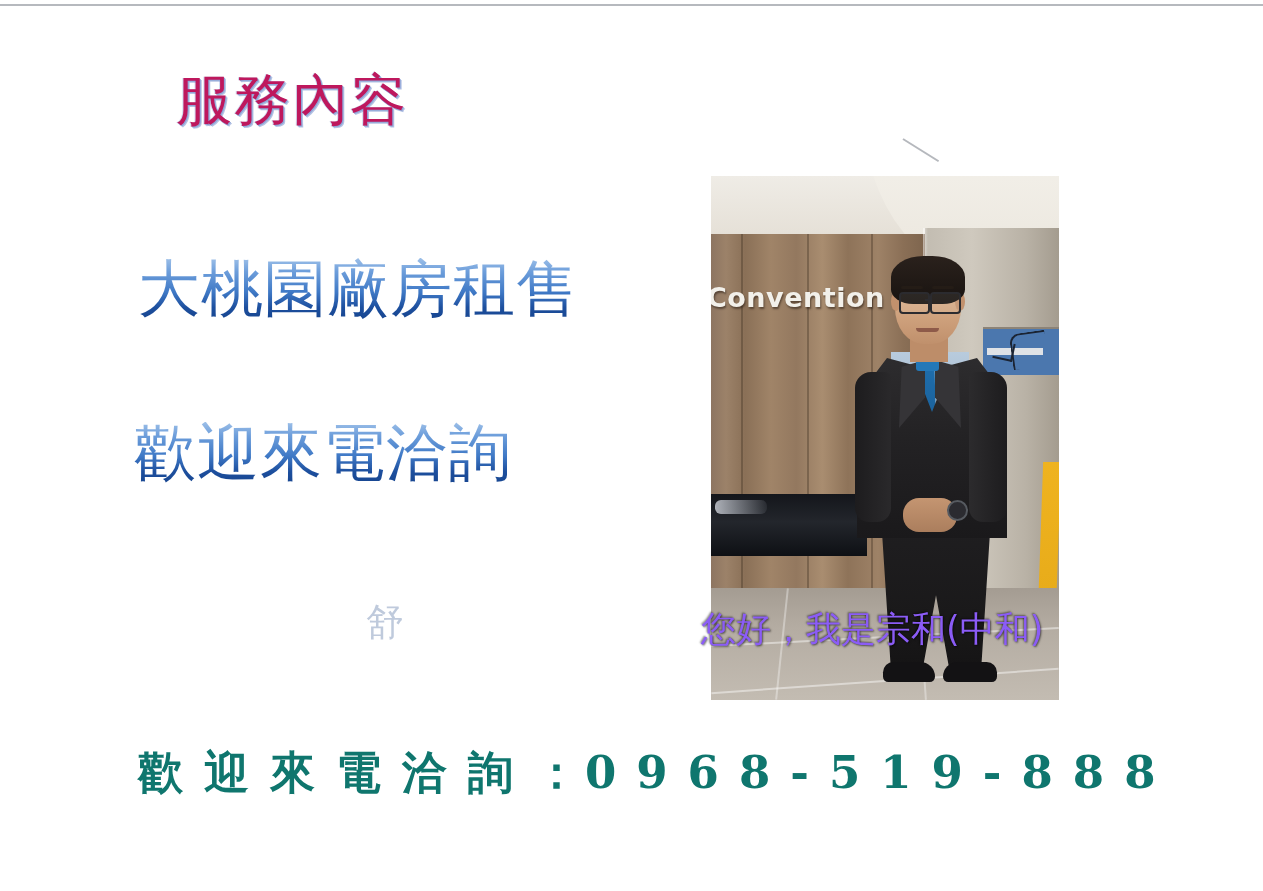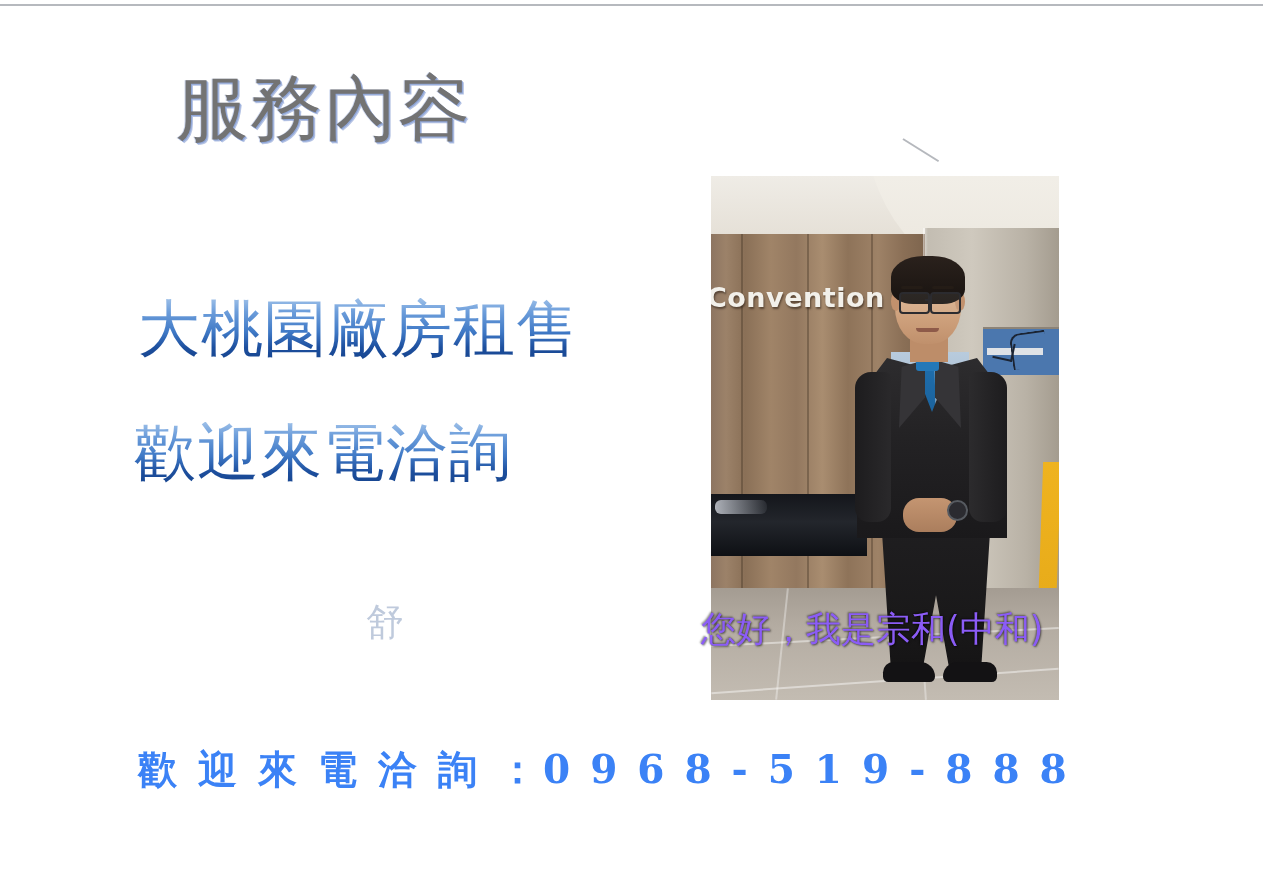--- a/index.html
+++ b/index.html
@@ -27,24 +27,24 @@
     height: 2px;
     background: #b6b9be;
   }
 
   
   #heading {
     position: absolute;
     left: 176px;
     top: 72px;
     font-family: "DejaVu Serif", "Liberation Serif", serif;
-    font-size: 72px;
+    font-size: 56px;
     line-height: 1;
     font-weight: 400;
-    color: #737373;
+    color: #be185d;
     letter-spacing: 2px;
     white-space: nowrap;
     text-shadow:
        1px 1px 0 #8fa6d8,
        2px 2px 0 rgba(120,145,205,.55),
       -1px 0 0 rgba(150,170,220,.45);
   }
 
   
   .service-line {
@@ -62,21 +62,21 @@
         #3f79c6 55%,
         #1d4f9e 80%,
         #17458f 100%);
     -webkit-background-clip: text;
     background-clip: text;
     color: transparent;
     -webkit-text-fill-color: transparent;
     filter: drop-shadow(1px 1px 0 rgba(255,255,255,.95))
             drop-shadow(-1px -1px 0 rgba(255,255,255,.7));
   }
-  #service-line-0 { left: 138px; top: 258px; margin-top: 40px; }
+  #service-line-0 { left: 138px; top: 258px; }
   #service-line-1 { left: 134px; top: 422px; }
   #service-line-2 { left: 136px; top: 584px; }
 
   
   #ghost-artifact {
     position: absolute;
     left: 366px;
     top: 603px;
     font-size: 38px;
     line-height: 1;
@@ -87,23 +87,23 @@
   }
 
   
   #cta {
     position: absolute;
     left: 138px;
     top: 750px;
     white-space: nowrap;
     font-family: "DejaVu Serif", "Liberation Serif", serif;
     font-weight: bold;
-    font-size: 39px;
-    line-height: 1;
-    color: #3b82f6;
+    font-size: 45px;
+    line-height: 1;
+    color: #0f766e;
   }
   #cta .cta-label { letter-spacing: 21px; }
   #cta .cta-colon { letter-spacing: 6px; }
   #cta .cta-number { letter-spacing: 20px; }
 
   
   #photo {
     position: absolute;
     left: 711px;
     top: 176px;

